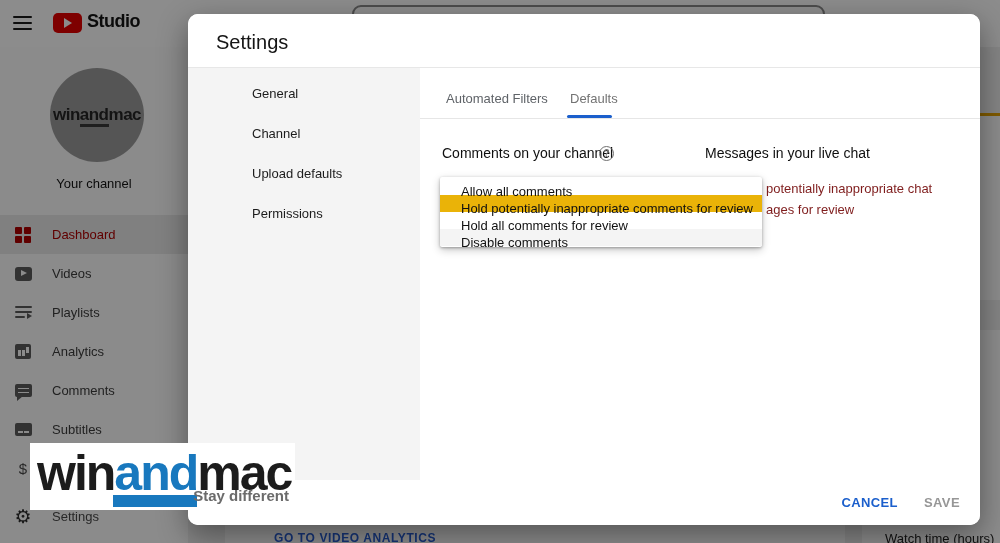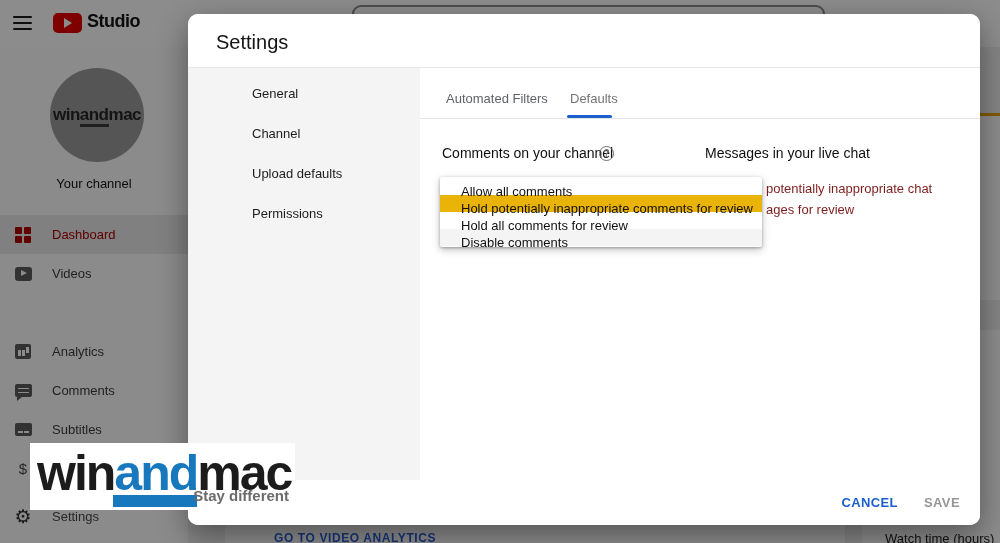--- a/index.html
+++ b/index.html
@@ -119,20 +119,30 @@
             </span>
           </span>
         <span class="nav-lb">Dashboard</span>
       </div>
       <div class="nav-row" style="top:207px">
         <span class="nav-ic">
             <span class="ic-videos"></span>
           </span>
         <span class="nav-lb">Videos</span>
       </div>
+      <div class="nav-row" style="top:246px">
+        <span class="nav-ic">
+            <span class="ic-playlists">
+              <i></i>
+              <i></i>
+              <i></i>
+            </span>
+          </span>
+        <span class="nav-lb">Playlists</span>
+      </div>
       <div class="nav-row" style="top:285px">
         <span class="nav-ic">
             <span class="ic-analytics"></span>
           </span>
         <span class="nav-lb">Analytics</span>
       </div>
       <div class="nav-row" style="top:324px">
         <span class="nav-ic">
             <span class="ic-comments"></span>
           </span>

